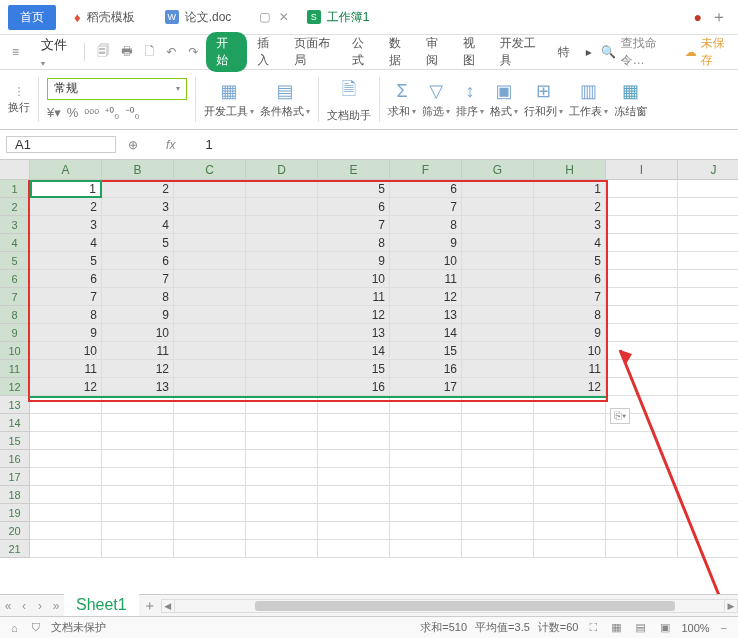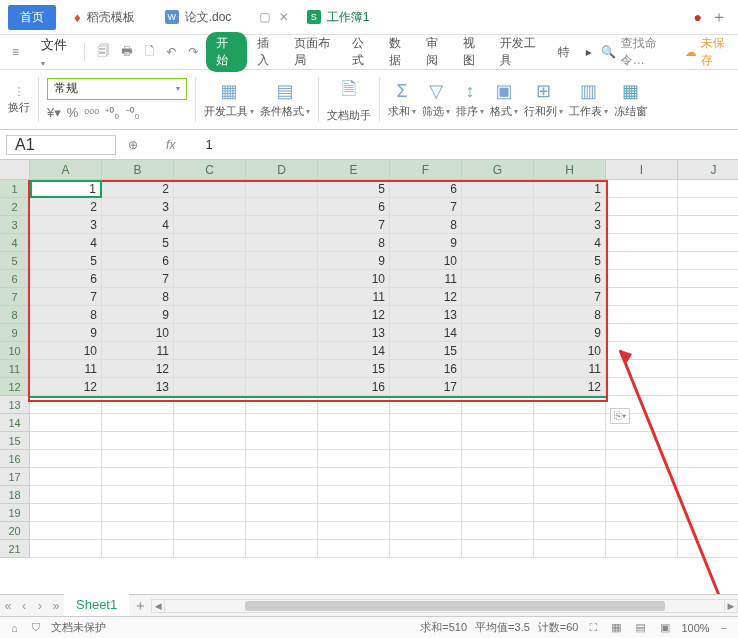--- a/index.html
+++ b/index.html
@@ -27,21 +27,21 @@
 .ribbon { height:60px; display:flex; align-items:center; padding:4px 8px; gap:6px; border-bottom:1px solid #ccc; background:#fff;}
 .rgroup { display:flex;flex-direction:column;align-items:center;gap:2px;font-size:11px;color:#555;}
 .rgroup .ric { font-size:18px;color:#7aa6d2;}
 .rgroup .lbl { display:flex;align-items:center;gap:2px;}
 .rvdiv { width:1px;height:45px;background:#e0e0e0;margin:0 2px;}
 .fmtbox { display:flex;flex-direction:column;gap:4px;}
 .fmtsel { display:flex;align-items:center;gap:4px;border:1px solid #84cc16;padding:1px 6px;width:140px;height:22px;font-size:12px;}
 .fmtrow { display:flex;gap:6px;color:#777;font-size:13px;align-items:center;}
 
 .namebox-row { height:30px;display:flex;align-items:center;border-bottom:1px solid #ccc;background:#fff;}
-.namebox { border:1px solid #ccc;margin:0 6px;padding:0 8px;min-width:110px;font-size:16px;display:flex;align-items:center;}
+.namebox { border:1px solid #ccc;margin:0 6px;padding:0 8px;min-width:110px;font-size:13px;display:flex;align-items:center;}
 .fx { color:#888;font-style:italic;margin:0 22px;}
 .formula { flex:1;padding:0 8px;font-size:13px;}
 .magn { color:#888;margin:0 6px;}
 
 .grid-wrap { position:relative; height:410px;}
 .colhead-row { display:flex;position:absolute;top:0;left:0;height:20px;}
 .corner { width:30px;height:20px;background:#e8e8e8;border-right:1px solid #ccc;border-bottom:1px solid #ccc;}
 .ch { width:72px;height:20px;background:#e8e8e8;border-right:1px solid #ccc;border-bottom:1px solid #ccc;text-align:center;line-height:20px;color:#4a7c4e;font-size:12px;}
 .ch.sel { background:#d0e0d0;}
 .rowhead-col { position:absolute;left:0;top:20px;}
@@ -58,21 +58,21 @@
 .green-line { position:absolute;background:#1fa05f;height:2px;pointer-events:none;}
 .arrow-red { position:absolute;pointer-events:none;}
 
 .hscroll { position:absolute; bottom:22px; height:14px; width:100%; display:flex; align-items:center; }
 .hscroll .lbtn, .hscroll .rbtn { width:14px;text-align:center;color:#888;border:1px solid #ddd;height:14px;line-height:12px;font-size:9px;}
 .hscroll .track { flex:1;position:relative;height:14px;border-top:1px solid #ddd;border-bottom:1px solid #ddd;}
 .hscroll .thumb { position:absolute;left:80px;width:420px;height:10px;top:1px;background:#ccc;border-radius:3px;}
 
 .sheettabs { position:absolute; bottom:22px; left:0; height:22px; display:flex;align-items:center;background:#f5f5f5;border-top:1px solid #ccc;width:100%;}
 .navbtn { width:16px;text-align:center;color:#999;}
-.sheettab { padding:17px 12px;color:#1fa05f;border-bottom:2px solid #1fa05f;background:#fff;font-size:13px;}
+.sheettab { padding:17px 12px;color:#1fa05f;border-bottom:2px solid #1fa05f;background:#fff;font-size:16px;}
 .addsheet { width:22px;text-align:center;color:#888;font-size:14px;}
 
 .statusbar { position:absolute;bottom:0;height:22px;width:100%;display:flex;align-items:center;border-top:1px solid #ccc;background:#f9f9f9;padding:0 8px;gap:8px;font-size:11px;color:#666;}
 .statusbar .sp { flex:1;}
 .sbicon { color:#888;padding:0 3px;}
 </style>
 </head>
 <body>
 
 <div class="top-tabs">

